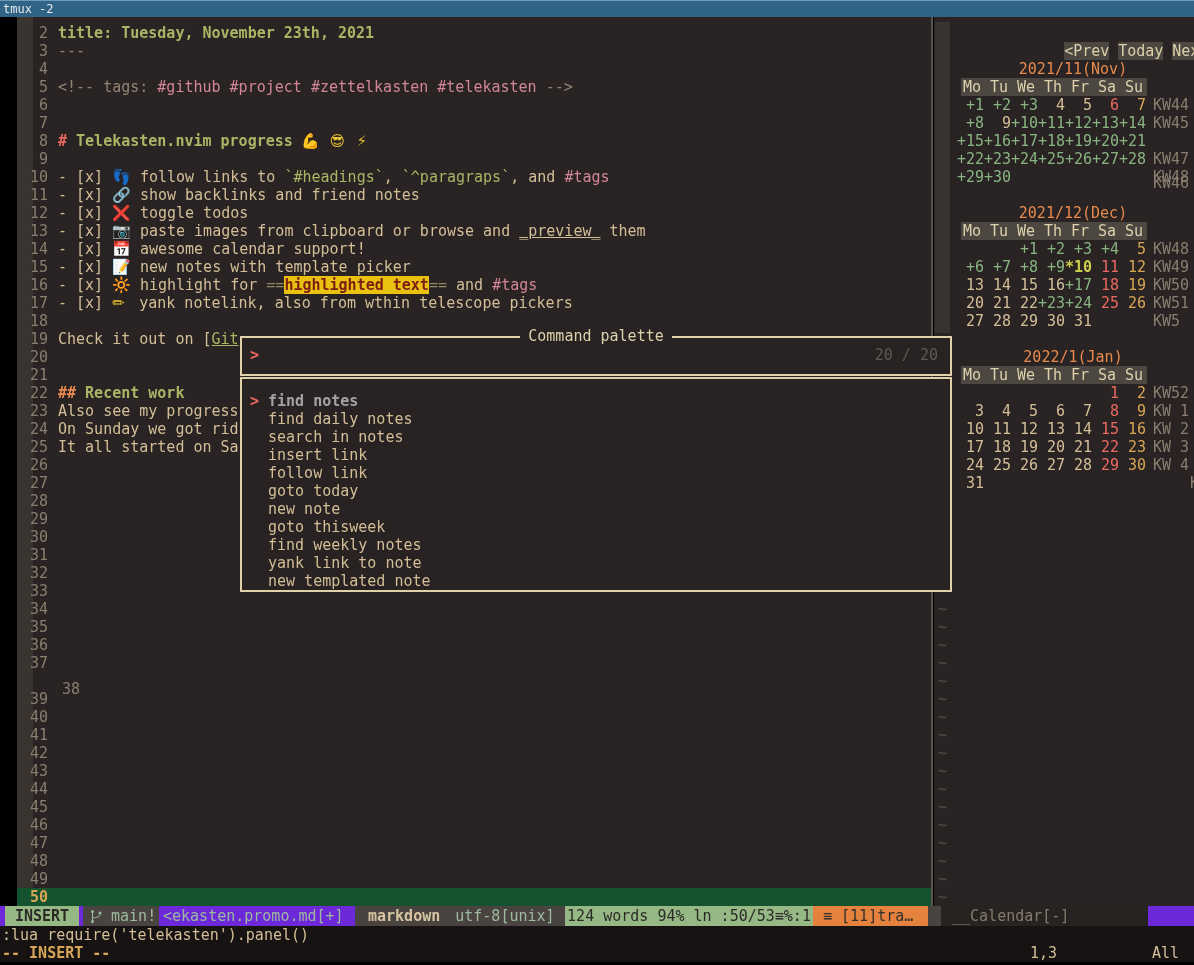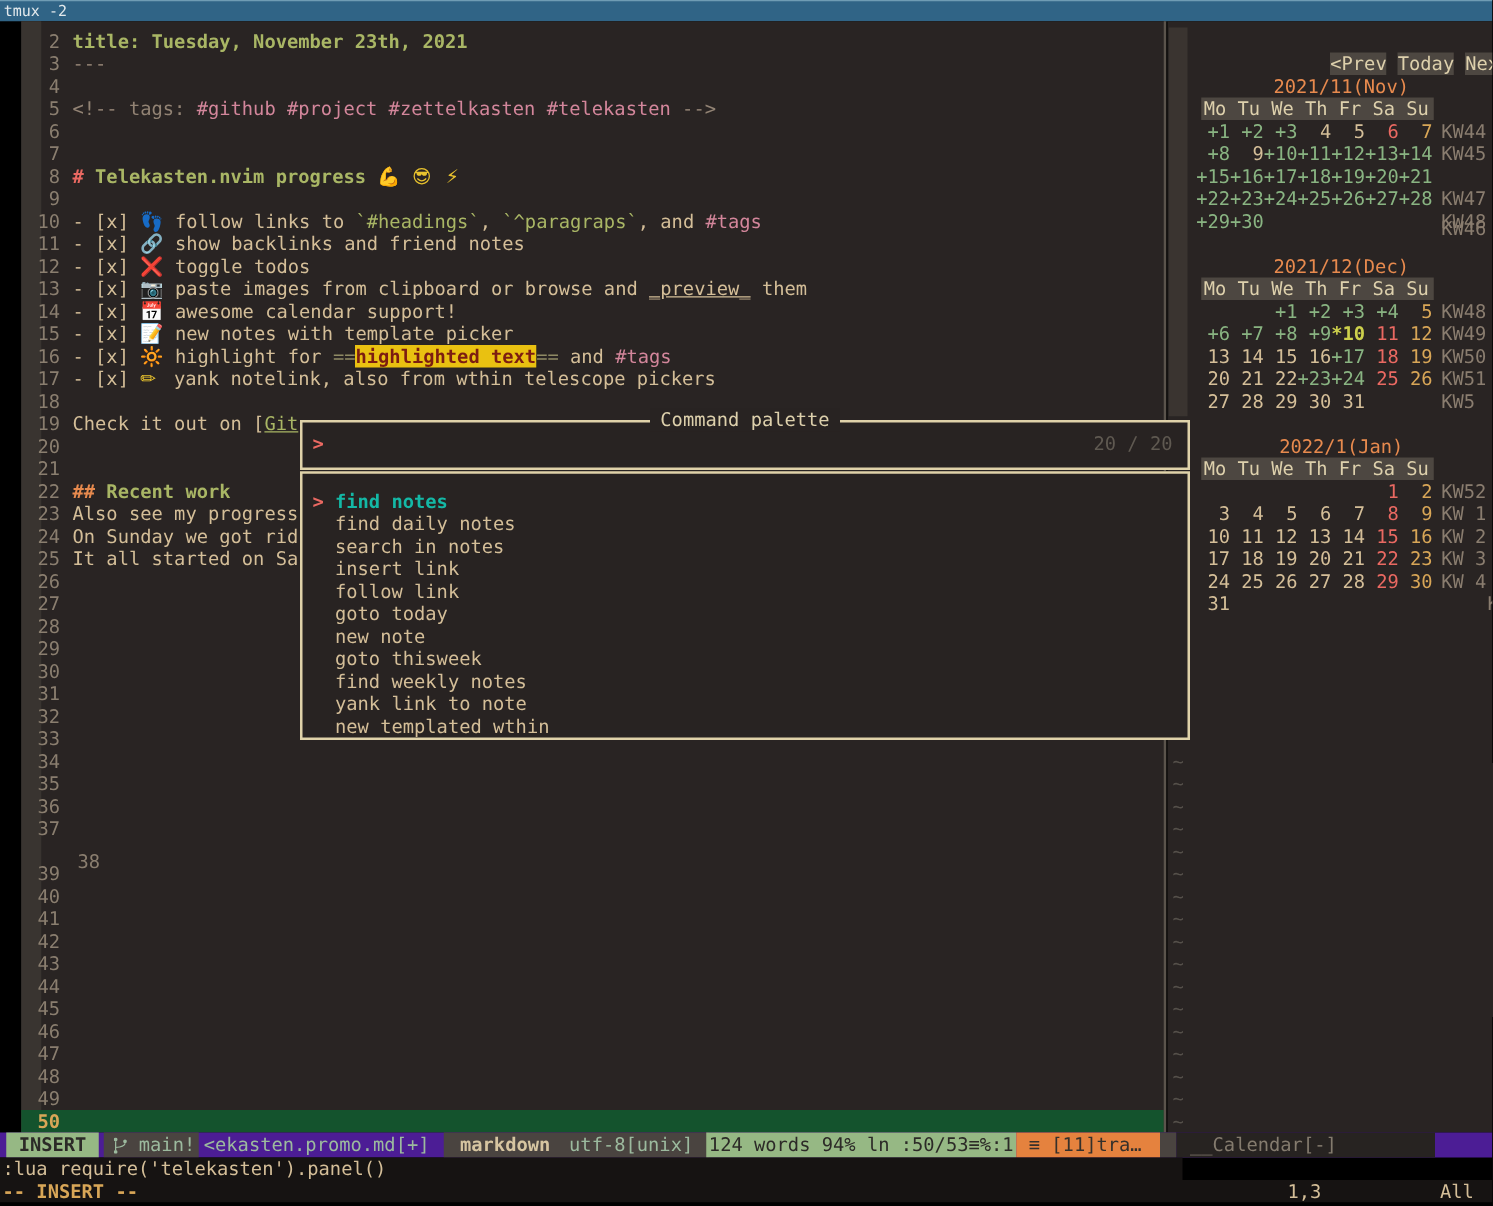--- a/index.html
+++ b/index.html
@@ -69,38 +69,38 @@
   .palette-input{position:absolute;left:240px;top:336px;width:712px;height:40px;background:#282322;
                  border:2px solid #dfd2a9;z-index:10;}
   .palette-title{position:absolute;left:240px;top:327px;width:712px;height:18px;text-align:center;z-index:11;pointer-events:none;}
   .palette-title span{background:#282322;padding:0 8px;color:#ddd0ac;}
   .palette-prompt{position:absolute;left:8px;top:8px;color:#ea6962;font-weight:bold;}
   .palette-count{position:absolute;right:12px;top:8px;color:#5f5951;}
   .palette-results{position:absolute;left:240px;top:377px;width:712px;height:215px;background:#282322;
                    border:2px solid #dfd2a9;z-index:10;padding-top:13px;}
   .pal-item{height:18px;padding-left:8px;white-space:pre;color:#d4be98;}
   .pal-item .sel-mark{display:inline-block;width:18px;color:#ea6962;font-weight:bold;}
-  .pal-item.selected .label{color:#14b8a6;font-weight:bold;}
-
-  
-  .statusline{position:absolute;left:0;top:906px;width:1194px;height:20px;background:#4c1d95;line-height:20px;}
+  .pal-item.selected .label{color:#a3a3a3;font-weight:bold;}
+
+  
+  .statusline{position:absolute;left:0;top:906px;width:1194px;height:20px;background:#6d28d9;line-height:20px;}
   .sl-mode{position:absolute;left:5px;width:74px;text-align:center;background:#96b884;color:#2c2a27;font-weight:bold;}
   .sl-branch{position:absolute;left:83px;width:76px;background:#4a4440;color:#9cba9e;padding-left:8px;white-space:pre;}
   .sl-branch svg{vertical-align:-2px;}
   .sl-file{position:absolute;left:163px;color:#9cba9e;white-space:pre;}
   .sl-ftenc{position:absolute;left:355px;width:212px;background:#4a4440;padding-left:13px;white-space:pre;}
   .sl-ft{color:#d6c5a1;font-weight:bold;}
   .sl-enc{color:#9cba9e;margin-left:15px;}
   .sl-stats{position:absolute;left:565px;width:248px;background:#96b884;color:#2c2a27;text-align:center;white-space:pre;}
   .sl-buf{position:absolute;left:813px;width:115px;background:#e5823e;color:#35302b;padding-left:10px;white-space:pre;}
   .sl-grayblock{position:absolute;left:928px;width:13px;height:20px;background:#4a4440;}
   .sl-cal{position:absolute;left:941px;width:207px;height:20px;background:#272321;color:#847b6e;padding-left:11px;white-space:pre;}
 
   
-  .cmdline{position:absolute;left:0;top:926px;width:946px;height:18px;background:#161312;color:#d4be98;padding-left:2px;white-space:pre;}
+  .cmdline{position:absolute;left:0;top:926px;width:1194px;height:18px;background:#161312;color:#d4be98;padding-left:2px;white-space:pre;}
   .modeline{position:absolute;left:0;top:944px;width:1194px;height:18px;background:#161312;}
   .ml-mode{position:absolute;left:2px;color:#d8a657;font-weight:bold;}
   .ml-ruler{position:absolute;left:1030px;color:#d4be98;}
   .ml-scroll{position:absolute;left:1152px;color:#d4be98;}
   .bottom-strip{position:absolute;left:0;top:962px;width:1194px;height:3px;background:#000;}
 </style>
 </head>
 <body>
 
 <div class="screen" data-name="terminal-screen">
@@ -341,21 +341,21 @@
       <div class="pal-item selected" data-name="palette-item-find-notes"><span class="sel-mark" data-name="selection-caret-icon">&gt;</span><span class="label" data-name="palette-item-label">find notes</span></div>
       <div class="pal-item" data-name="palette-item-find-daily-notes"><span class="sel-mark" data-name="selection-caret-icon"> </span><span class="label" data-name="palette-item-label">find daily notes</span></div>
       <div class="pal-item" data-name="palette-item-search-in-notes"><span class="sel-mark" data-name="selection-caret-icon"> </span><span class="label" data-name="palette-item-label">search in notes</span></div>
       <div class="pal-item" data-name="palette-item-insert-link"><span class="sel-mark" data-name="selection-caret-icon"> </span><span class="label" data-name="palette-item-label">insert link</span></div>
       <div class="pal-item" data-name="palette-item-follow-link"><span class="sel-mark" data-name="selection-caret-icon"> </span><span class="label" data-name="palette-item-label">follow link</span></div>
       <div class="pal-item" data-name="palette-item-goto-today"><span class="sel-mark" data-name="selection-caret-icon"> </span><span class="label" data-name="palette-item-label">goto today</span></div>
       <div class="pal-item" data-name="palette-item-new-note"><span class="sel-mark" data-name="selection-caret-icon"> </span><span class="label" data-name="palette-item-label">new note</span></div>
       <div class="pal-item" data-name="palette-item-goto-thisweek"><span class="sel-mark" data-name="selection-caret-icon"> </span><span class="label" data-name="palette-item-label">goto thisweek</span></div>
       <div class="pal-item" data-name="palette-item-find-weekly-notes"><span class="sel-mark" data-name="selection-caret-icon"> </span><span class="label" data-name="palette-item-label">find weekly notes</span></div>
       <div class="pal-item" data-name="palette-item-yank-link-to-note"><span class="sel-mark" data-name="selection-caret-icon"> </span><span class="label" data-name="palette-item-label">yank link to note</span></div>
-      <div class="pal-item" data-name="palette-item-new-templated-note"><span class="sel-mark" data-name="selection-caret-icon"> </span><span class="label" data-name="palette-item-label">new templated wthin</span></div>
+      <div class="pal-item" data-name="palette-item-new-templated-note"><span class="sel-mark" data-name="selection-caret-icon"> </span><span class="label" data-name="palette-item-label">new templated note</span></div>
     </div>
 
   <div class="statusline" data-name="statusline">
     <span class="sl-mode" data-name="statusline-mode">INSERT</span>
     <span class="sl-branch" data-name="statusline-git-segment"><svg data-name="git-branch-icon" width="11" height="13" viewBox="0 0 11 13">
           <path d="M3 1.5a1.5 1.5 0 1 1-3 0 1.5 1.5 0 0 1 3 0zM3 11.5a1.5 1.5 0 1 1-3 0 1.5 1.5 0 0 1 3 0zM10.5 3a1.5 1.5 0 1 1-3 0 1.5 1.5 0 0 1 3 0z" fill="#9cba9e"></path>
           <path d="M1.5 3v7M9 4.5C9 7 6 7.5 1.5 8" stroke="#9cba9e" fill="none"></path>
         </svg> <span data-name="git-branch-name">main!</span></span>
     <span class="sl-file" data-name="statusline-filename">&lt;ekasten.promo.md[+]</span>
     <span class="sl-ftenc" data-name="statusline-ft-enc-segment"><span class="sl-ft" data-name="statusline-filetype">markdown</span><span class="sl-enc" data-name="statusline-encoding">utf-8[unix]</span></span>

